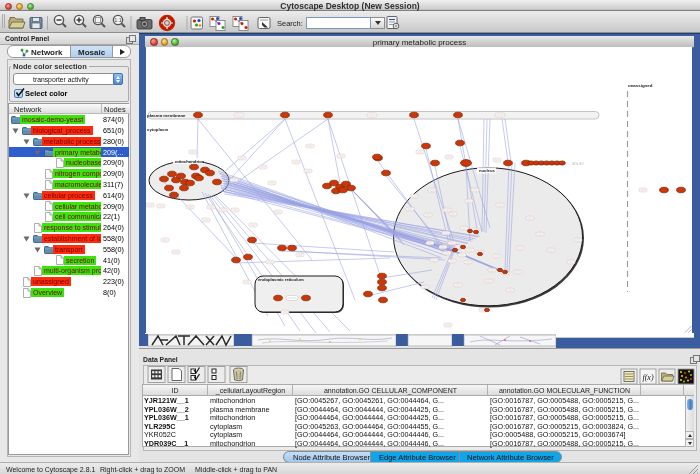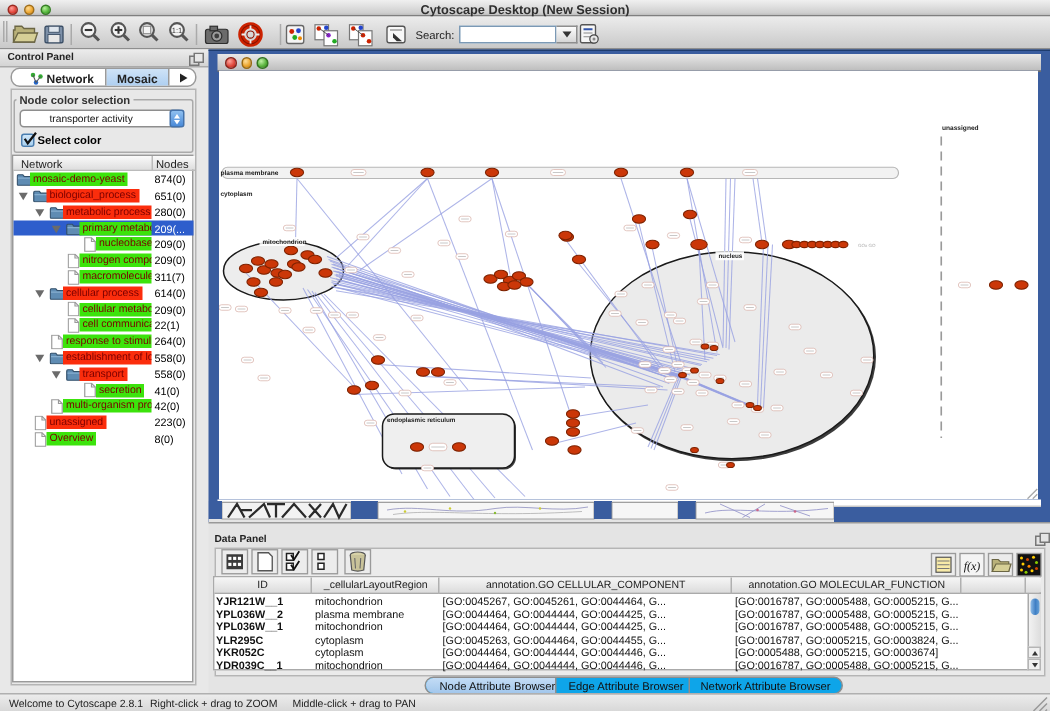--- a/index.html
+++ b/index.html
@@ -272,20 +272,21 @@
     <div style="position:absolute;left:31px;top:288.0px;height:9px;line-height:9px;background:#3CE30C;color:#7A0000;font-size:7px;line-height:9px;padding:0 2px;white-space:nowrap;max-width:70px;overflow:hidden">Overview</div>
     <div style="position:absolute;left:103px;top:288.0px;height:9px;line-height:9px;color:#000000;font-size:7.2px;white-space:nowrap">8(0)</div>
 </div>
 
 <div class="abs" style="left:139px;top:33px;width:561px;height:315px;background:#3a5d9f;border-top:1px solid #1e3c6e"></div>
 <div class="abs" style="left:145px;top:333px;width:549px;height:5px;background:#fff;border-bottom:1px solid #c9c9c9"></div>
 <div class="abs" style="left:145px;top:36px;width:549px;height:11.5px;background:linear-gradient(#e8e8e8,#bdbdbd);border-bottom:1px solid #6e6e6e">
   <div class="abs" style="left:5px;top:2px;width:7.5px;height:7.5px;border-radius:50%;background:radial-gradient(circle at 35% 30%,#ffa39a,#dd4437 60%,#a62c20);border:0.5px solid #8a241c"></div>
   <div class="abs" style="left:15.5px;top:2px;width:7.5px;height:7.5px;border-radius:50%;background:radial-gradient(circle at 35% 30%,#ffdf9b,#eca42c 60%,#b97c15);border:0.5px solid #9a6a12"></div>
   <div class="abs" style="left:26px;top:2px;width:7.5px;height:7.5px;border-radius:50%;background:radial-gradient(circle at 35% 30%,#c0f2a4,#57b13a 60%,#3b8526);border:0.5px solid #347521"></div>
+  <div class="abs" style="left:0;top:1.5px;width:549px;text-align:center;font-size:8px;color:#1a1a1a">primary metabolic process</div>
 </div>
 <svg style="position:absolute;left:146px;top:47px" width="546" height="286" viewBox="146 47 546 286">
 <rect x="146" y="47" width="546" height="286" fill="#ffffff"></rect>
 <rect x="148" y="111.5" rx="3.6" ry="3.6" width="451" height="7.5" fill="#f2f2f2" stroke="#b7b7b7" stroke-width="0.8"></rect>
 <ellipse cx="189" cy="180.5" rx="40" ry="19.5" fill="#ededed" stroke="#1a1a1a" stroke-width="1"></ellipse>
 <ellipse cx="489" cy="238" rx="95" ry="69.5" fill="#1a1a1a" opacity="0.85"></ellipse>
 <ellipse cx="488" cy="236.8" rx="94.5" ry="69" fill="#ebebeb" stroke="#1a1a1a" stroke-width="1"></ellipse>
 <line x1="627.5" y1="91" x2="627.5" y2="292" stroke="#9a9a9a" stroke-width="1.1" stroke-dasharray="6 4"></line>
 <line x1="222.0" y1="176.0" x2="450.0" y2="249.0" stroke="#99a2e2" stroke-width="0.7" opacity="0.8"></line>
     <line x1="224.0" y1="179.0" x2="453.0" y2="250.0" stroke="#99a2e2" stroke-width="0.7" opacity="0.8"></line>
@@ -706,21 +707,21 @@
       <div style="position:absolute;left:152px;top:8.6px;width:193px;height:8.6px;font-size:7.2px;line-height:8.8px;font-weight:normal;color:#111;overflow:hidden;white-space:nowrap">[GO:0044464, GO:0044444, GO:0044425, G...</div>
       <div style="position:absolute;left:347px;top:8.6px;width:151px;height:8.6px;font-size:7.2px;line-height:8.8px;font-weight:normal;color:#111;overflow:hidden;white-space:nowrap">[GO:0016787, GO:0005488, GO:0005215, G...</div>
       <div style="position:absolute;left:1px;top:17.2px;width:64px;height:8.6px;font-size:7.2px;line-height:8.8px;font-weight:bold;color:#111;overflow:hidden;white-space:nowrap">YPL036W__1</div>
       <div style="position:absolute;left:67px;top:17.2px;width:83px;height:8.6px;font-size:7.2px;line-height:8.8px;font-weight:normal;color:#111;overflow:hidden;white-space:nowrap">mitochondrion</div>
       <div style="position:absolute;left:152px;top:17.2px;width:193px;height:8.6px;font-size:7.2px;line-height:8.8px;font-weight:normal;color:#111;overflow:hidden;white-space:nowrap">[GO:0044464, GO:0044444, GO:0044425, G...</div>
       <div style="position:absolute;left:347px;top:17.2px;width:151px;height:8.6px;font-size:7.2px;line-height:8.8px;font-weight:normal;color:#111;overflow:hidden;white-space:nowrap">[GO:0016787, GO:0005488, GO:0005215, G...</div>
       <div style="position:absolute;left:1px;top:25.8px;width:64px;height:8.6px;font-size:7.2px;line-height:8.8px;font-weight:bold;color:#111;overflow:hidden;white-space:nowrap">YLR295C</div>
       <div style="position:absolute;left:67px;top:25.8px;width:83px;height:8.6px;font-size:7.2px;line-height:8.8px;font-weight:normal;color:#111;overflow:hidden;white-space:nowrap">cytoplasm</div>
       <div style="position:absolute;left:152px;top:25.8px;width:193px;height:8.6px;font-size:7.2px;line-height:8.8px;font-weight:normal;color:#111;overflow:hidden;white-space:nowrap">[GO:0045263, GO:0044464, GO:0044455, G...</div>
       <div style="position:absolute;left:347px;top:25.8px;width:151px;height:8.6px;font-size:7.2px;line-height:8.8px;font-weight:normal;color:#111;overflow:hidden;white-space:nowrap">[GO:0016787, GO:0005215, GO:0003824, G...</div>
-      <div style="position:absolute;left:1px;top:34.4px;width:64px;height:8.6px;font-size:7.2px;line-height:8.8px;font-weight:bold;color:#111;overflow:hidden;white-space:nowrap">YKR052C</div>
+      <div style="position:absolute;left:1px;top:34.4px;width:64px;height:8.6px;font-size:7.2px;line-height:8.8px;font-weight:normal;color:#111;overflow:hidden;white-space:nowrap">YKR052C</div>
       <div style="position:absolute;left:67px;top:34.4px;width:83px;height:8.6px;font-size:7.2px;line-height:8.8px;font-weight:normal;color:#111;overflow:hidden;white-space:nowrap">cytoplasm</div>
       <div style="position:absolute;left:152px;top:34.4px;width:193px;height:8.6px;font-size:7.2px;line-height:8.8px;font-weight:normal;color:#111;overflow:hidden;white-space:nowrap">[GO:0044464, GO:0044444, GO:0044446, G...</div>
       <div style="position:absolute;left:347px;top:34.4px;width:151px;height:8.6px;font-size:7.2px;line-height:8.8px;font-weight:normal;color:#111;overflow:hidden;white-space:nowrap">[GO:0005488, GO:0005215, GO:0003674]</div>
       <div style="position:absolute;left:1px;top:43.0px;width:64px;height:8.6px;font-size:7.2px;line-height:8.8px;font-weight:bold;color:#111;overflow:hidden;white-space:nowrap">YDR039C__1</div>
       <div style="position:absolute;left:67px;top:43.0px;width:83px;height:8.6px;font-size:7.2px;line-height:8.8px;font-weight:normal;color:#111;overflow:hidden;white-space:nowrap">mitochondrion</div>
       <div style="position:absolute;left:152px;top:43.0px;width:193px;height:8.6px;font-size:7.2px;line-height:8.8px;font-weight:normal;color:#111;overflow:hidden;white-space:nowrap">[GO:0044464, GO:0044444, GO:0044446, G...</div>
       <div style="position:absolute;left:347px;top:43.0px;width:151px;height:8.6px;font-size:7.2px;line-height:8.8px;font-weight:normal;color:#111;overflow:hidden;white-space:nowrap">[GO:0016787, GO:0005488, GO:0005215, G...</div>
     </div>
   <div class="abs" style="left:542px;top:11px;width:9px;height:51px;background:linear-gradient(90deg,#f2f2f2,#dcdcdc);border-left:1px solid #aaa"></div>
   <div class="abs" style="left:543.5px;top:14px;width:6px;height:11px;border-radius:3px;background:linear-gradient(90deg,#8ebce8,#3f7fc4 55%,#67a2d8)"></div>

